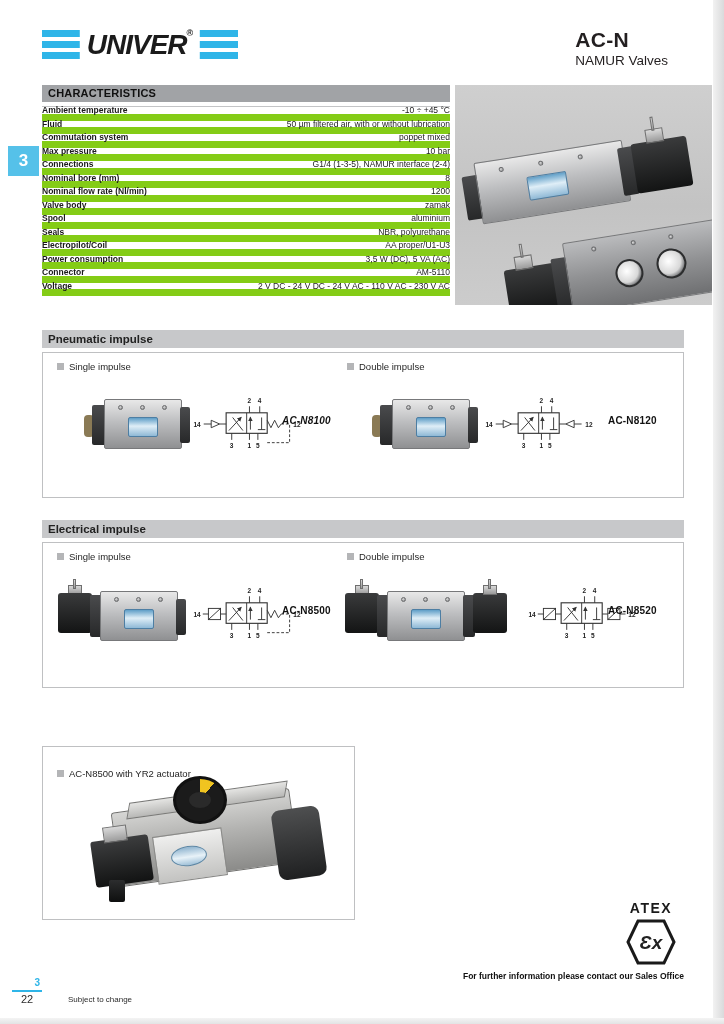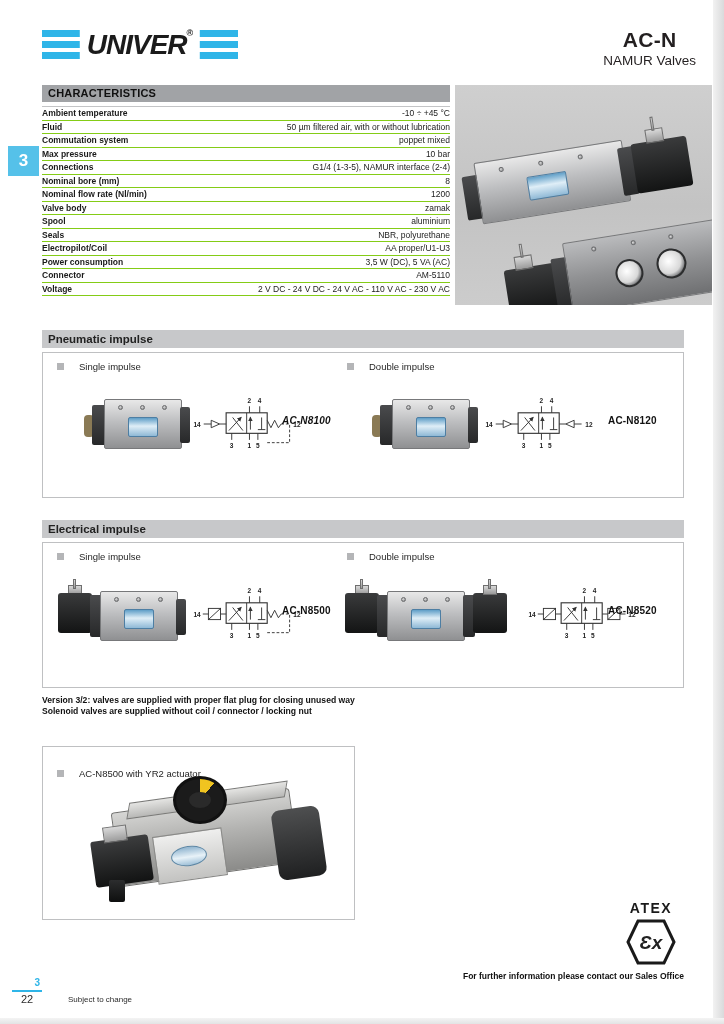--- a/index.html
+++ b/index.html
@@ -9,52 +9,52 @@
   .abs { position:absolute; }
 
   
   .logo { left:42px; top:26px; width:196px; height:40px; }
   .logo .stripe { position:absolute; left:0; right:0; height:7px; background:#2fb5e8; }
   .logo .s1{top:4px;} .logo .s2{top:15px;} .logo .s3{top:26px;}
   .logo .brandtext { position:absolute; left:50%; top:50%; transform:translate(-50%,-54%); background:#fff;
     padding:0 7px; font-style:italic; font-weight:bold; font-size:28px; letter-spacing:-1px; color:#1b1b1b;
     text-shadow:-1px 0 #fff,1px 0 #fff; white-space:nowrap; }
   .logo .reg { font-size:9px; vertical-align:18px; font-style:normal; letter-spacing:0; }
-  .doc-title { right:28px; top:28px; text-align:center; }
+  .doc-title { right:56px; top:28px; text-align:left; }
   .doc-title .code { font-size:21px; font-weight:bold; color:#231f20; letter-spacing:0.3px; }
   .doc-title .family { font-size:13.5px; color:#231f20; margin-top:1px; }
 
   
   .side-tab { left:8px; top:146px; width:31px; height:30px; background:#55c1e9; color:#fff;
     font-weight:bold; font-size:17px; display:flex; align-items:center; justify-content:center; }
 
   
   .char-bar { left:42px; top:85px; width:408px; height:17px; background:#a1a3a6; color:#111;
     font-weight:bold; font-size:11px; line-height:17px; padding-left:6px; letter-spacing:0.2px; }
   .char-table { left:42px; top:106px; width:408px; border-top:1px solid #c3c4c6; }
   .char-row { display:flex; justify-content:space-between; align-items:center; height:13.5px;
-    border-bottom:1px solid #84cc16; font-size:8.5px; }
+    border-bottom:7px solid #84cc16; font-size:8.5px; }
   .char-row .lbl { font-weight:bold; white-space:nowrap; }
   .char-row .val { text-align:right; white-space:nowrap; color:#222; }
 
   
   .hero { left:455px; top:85px; width:257px; height:220px; background:linear-gradient(180deg,#cfcfcf 0%,#c3c3c3 55%,#cccccc 100%); overflow:hidden; }
   .valve-body { position:absolute; background:linear-gradient(180deg,#e8e8e8 0%,#bdbec0 45%,#8f9092 100%); border:1px solid #77787a; border-radius:2px; }
   .cap { position:absolute; background:linear-gradient(180deg,#4a4b4d,#272829); border-radius:2px; }
   .sol { position:absolute; background:linear-gradient(180deg,#3a3b3c,#131414); border-radius:3px; }
   .pin { position:absolute; background:linear-gradient(180deg,#d9d9d9,#9a9a9a); border:1px solid #6f6f6f; }
   .bluelabel { position:absolute; background:linear-gradient(180deg,#5f9ec7,#dfeef7 45%,#8fb9d6); border:1px solid #4d7ea3; border-radius:2px; }
   .screw { position:absolute; width:5px; height:5px; border-radius:50%; background:radial-gradient(circle at 35% 35%,#e0e0e0,#7c7d7f); border:1px solid #6a6b6d; }
   .porthole { position:absolute; border-radius:50%; background:radial-gradient(circle at 40% 40%,#ffffff,#d8d8d8 55%,#8e8f91 70%,#3f4041 78%); border:2px solid #2c2d2e; }
 
   
   .sec-bar { width:642px; height:18px; background:#c7c8ca; color:#222; font-weight:bold; font-size:11.5px;
     line-height:18px; padding-left:6px; }
   .sec-box { width:642px; height:146px; border:1px solid #bfc0c2; background:#fff; }
-  .bullet-label { position:absolute; font-size:9.5px; color:#1f1f1f; display:flex; align-items:center; gap:15px; }
+  .bullet-label { position:absolute; font-size:9.5px; color:#1f1f1f; display:flex; align-items:center; gap:5px; }
   .bullet { width:7px; height:7px; background:#b4b5b7; display:inline-block; }
   .model { position:absolute; font-weight:bold; font-size:10px; color:#111; letter-spacing:0.2px; }
 
   
   .yr2-box { left:42px; top:746px; width:313px; height:174px; border:1px solid #bfc0c2; background:#fff; }
 
   
   .atex { right:28px; top:900px; width:90px; text-align:center; }
   .atex .word { font-weight:bold; font-size:14px; letter-spacing:1.5px; color:#1a1a1a; }
 
@@ -378,24 +378,20 @@
     <text x="3" y="33" font-size="7">14</text>
     <text x="110" y="33" font-size="7">12</text>
     <text x="61" y="8" font-size="7">2</text>
     <text x="72" y="8" font-size="7">4</text>
     <text x="42" y="56" font-size="7">3</text>
     <text x="61" y="56" font-size="7">1</text>
     <text x="70" y="56" font-size="7">5</text>
   </svg>
   <div class="model" style="left:608px;top:605px;">AC-N8520</div>
 
-  <div class="abs notes">
-    <div>Version 3/2: valves are supplied with proper flat plug for closing unused way</div>
-    <div>Solenoid valves are supplied without coil / connector / locking nut</div>
-  </div>
 
   <div class="abs yr2-box"></div>
   <div class="bullet-label abs" style="left:57px;top:768px;">
       <span class="bullet"></span>
       <span>AC-N8500 with YR2 actuator</span>
     </div>
   <div class="abs" style="left:75px;top:780px;width:260px;height:135px;">
     <div style="position:absolute;left:40px;top:20px;width:180px;height:75px;transform:rotate(-8deg);background:linear-gradient(180deg,#d6d6d4 0%,#b2b2b0 45%,#8b8b89 100%);border:1px solid #6f6f6d;border-radius:3px;"></div>
     <div style="position:absolute;left:52px;top:12px;width:160px;height:16px;transform:rotate(-8deg) skewX(-18deg);background:linear-gradient(180deg,#e4e4e2,#b8b8b6);border:1px solid #7a7a78;"></div>
     <div style="position:absolute;left:200px;top:28px;width:48px;height:70px;transform:rotate(-8deg);background:linear-gradient(180deg,#4e4f50,#1f2021);border-radius:8px;"></div>

